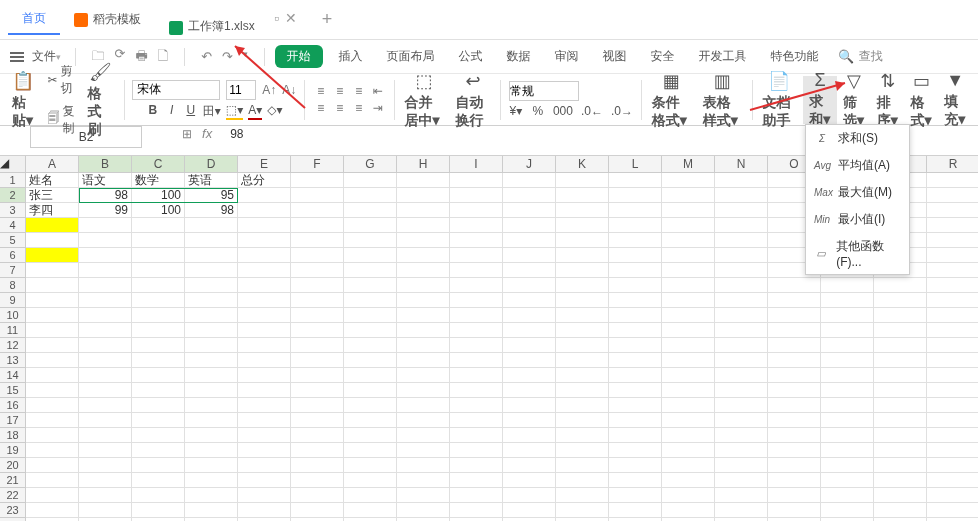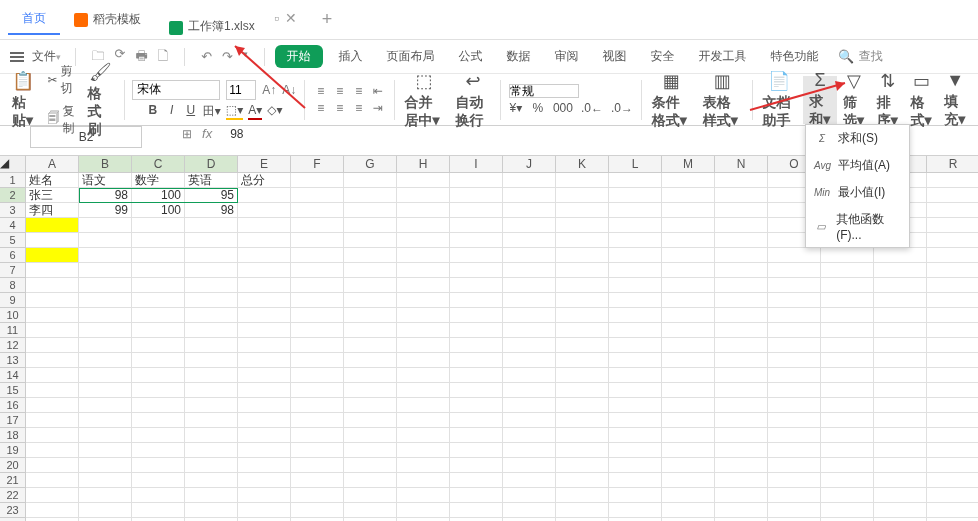--- a/index.html
+++ b/index.html
@@ -30,21 +30,21 @@
 .bigbtn .ic { font-size:18px; color:#555; }
 .bigbtn .tx { font-size:14px; color:#555;font-weight:bold; }
 .smallbtn { display:flex; align-items:center; gap:3px; cursor:pointer; color:#555; font-size:12px; padding:1px 3px; }
 .vsep { width:1px; height:40px; background:#e0e0e0; margin:0 4px; }
 .fontsel { border:1px solid #ccc; height:20px; font-size:12px; padding:0 4px; width:88px; }
 .fontsize { border:1px solid #ccc; height:20px; font-size:12px; padding:0 2px; width:30px; text-align:left; }
 .fmtbtns { display:flex; gap:5px; margin-top:3px; color:#555; }
 .fmtbtns span { cursor:pointer; min-width:14px; text-align:center; }
 .align-grid { display:grid; grid-template-columns:repeat(4,16px); gap:3px; }
 .align-grid span { cursor:pointer; color:#777; font-size:12px; text-align:center; }
-.numfmt { border:1px solid #ccc; height:14px; font-size:12px; width:70px; }
+.numfmt { border:1px solid #ccc; height:20px; font-size:12px; width:70px; }
 .dropdown { position:absolute; top:50px; left:805px; width:105px; background:#fff; border:1px solid #ccc; box-shadow:0 2px 6px rgba(0,0,0,0.2); z-index:100; }
 .dropdown .dditem { display:flex; align-items:center; gap:8px; padding:5px 8px; cursor:pointer; font-size:12px; color:#333; }
 .dditem .ddico { width:16px; text-align:center; color:#666; font-size:10px; font-style:italic; }
 .fbar { height:30px; border-bottom:1px solid #d0d0d0; display:flex; align-items:flex-start; }
 .namebox { width:112px; height:22px; border:1px solid #ccc; margin-left:30px; padding:0 8px; display:flex; align-items:center; justify-content:center; font-size:12px; color:#444; }
 .fxarea { display:flex; align-items:center; gap:10px; margin-left:40px; color:#888; }
 .fxarea .fx { font-style:italic; font-size:13px; }
 .fxval { color:#333; margin-left:8px; }
 .sheet { position:relative; }
 .corner { position:absolute; left:0; top:0; width:26px; height:17px; background:#f0f0f0; border-right:1px solid #ccc; border-bottom:1px solid #ccc; }
@@ -232,20 +232,24 @@
   <div class="dropdown">
     <div class="dditem">
         <span class="ddico">Σ</span>
         <span>求和(S)</span>
       </div>
     <div class="dditem">
         <span class="ddico">Avg</span>
         <span>平均值(A)</span>
       </div>
     <div class="dditem">
+        <span class="ddico">Max</span>
+        <span>最大值(M)</span>
+      </div>
+    <div class="dditem">
         <span class="ddico">Min</span>
         <span>最小值(I)</span>
       </div>
     <div class="dditem">
         <span class="ddico">▭</span>
         <span>其他函数(F)...</span>
       </div>
   </div>
 </div>
 

